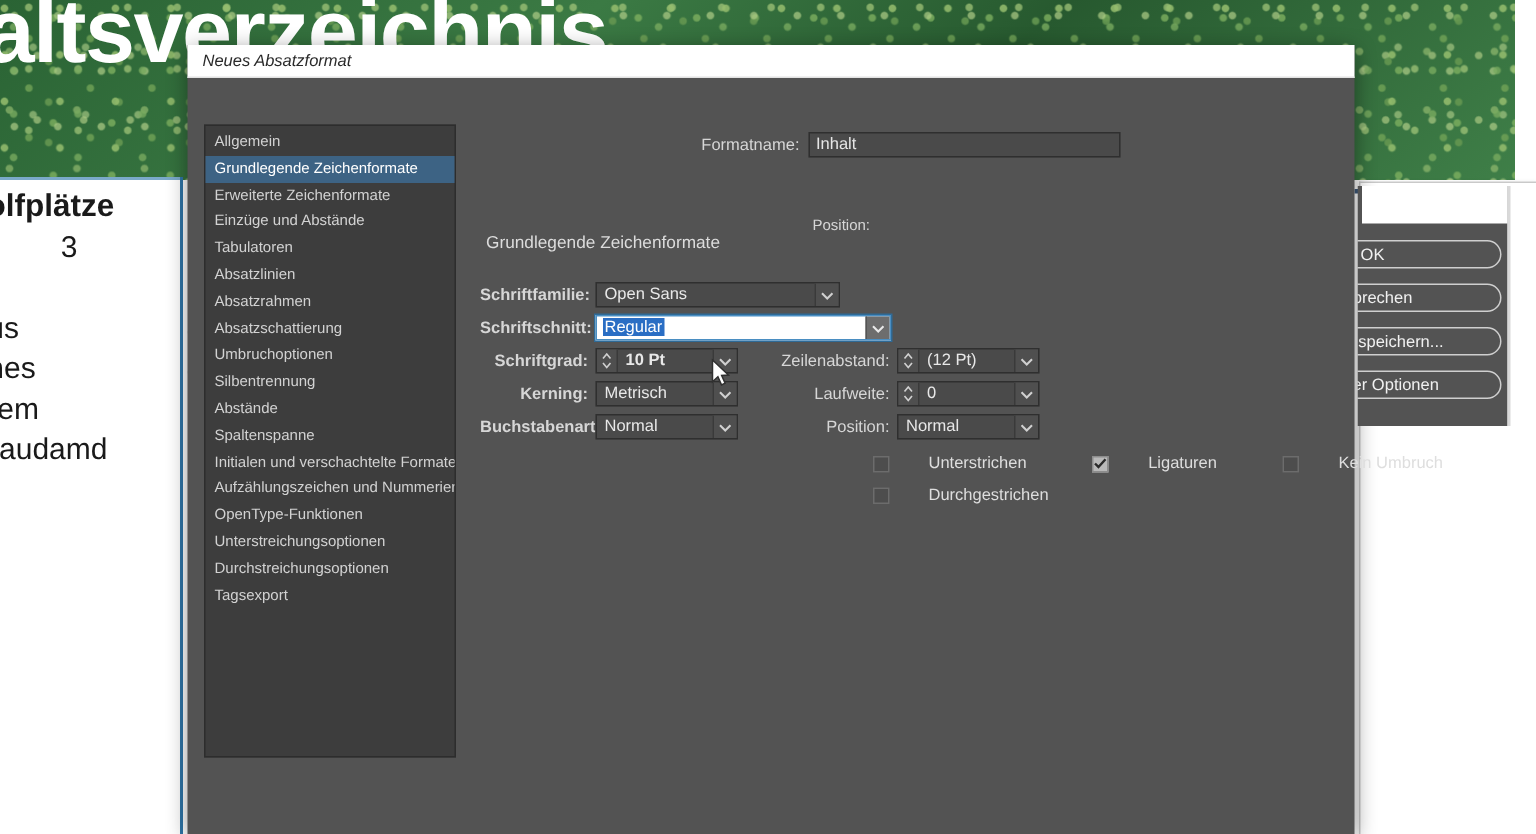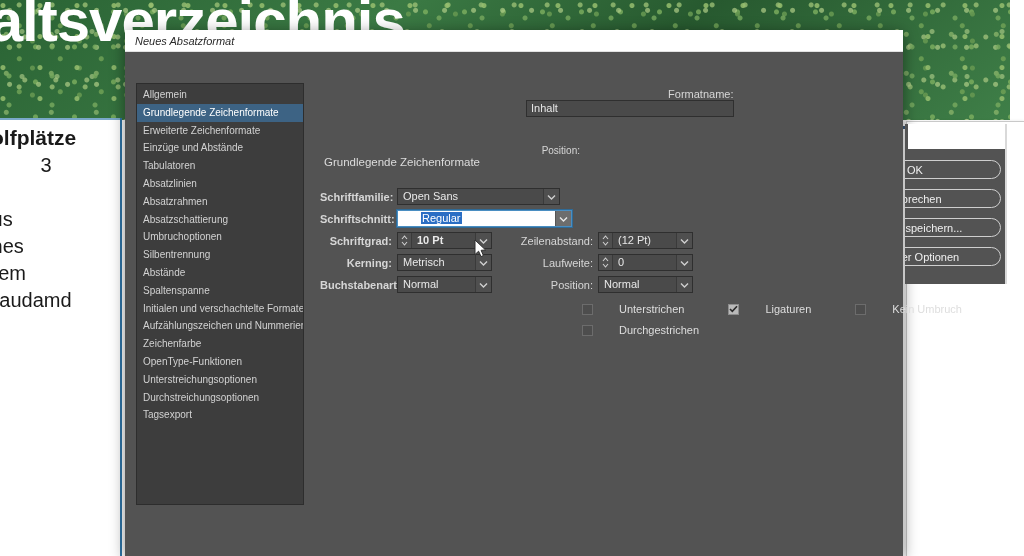--- a/index.html
+++ b/index.html
@@ -173,21 +173,20 @@
     left: 195px; top: 0;
     right: 0; bottom: 0;
   }
 
   .row-formatname {
     position: absolute;
     left: 0; top: 36px;
     width: 620px;
     display: flex;
     align-items: center;
-    flex-direction: column;
   }
   .lbl {
     font-size: 11px;
     color: #d6d6d6;
     text-align: right;
     white-space: nowrap;
   }
   .lbl-formatname { width: 213px; margin-right: 6px; }
   .txt-input {
     height: 17px;
@@ -293,21 +292,21 @@
     height: 15px;
     background: #4f4f4f;
     border-right: 1px solid #3a3a3a;
     display: flex;
     align-items: center;
     justify-content: center;
     flex: 0 0 13px;
   }
 
   .w-family  { width: 163px; }
-  .w-schnitt { width: 175px; padding-left: 19px; }
+  .w-schnitt { width: 197px; }
   .w-grad    { width: 95px; font-weight: bold; }
   .w-zeilen  { width: 95px; }
   .w-kerning { width: 95px; }
   .w-laufw   { width: 95px; }
   .w-buchst  { width: 95px; }
   .w-position{ width: 95px; }
 
   .lbl-w1 { width: 72px; font-weight: bold; }
   .lbl-w2 { width: 82px; }
 
@@ -462,21 +461,20 @@
         <div class="cat-item">Tabulatoren</div>
         <div class="cat-item">Absatzlinien</div>
         <div class="cat-item">Absatzrahmen</div>
         <div class="cat-item">Absatzschattierung</div>
         <div class="cat-item">Umbruchoptionen</div>
         <div class="cat-item">Silbentrennung</div>
         <div class="cat-item">Abstände</div>
         <div class="cat-item">Spaltenspanne</div>
         <div class="cat-item">Initialen und verschachtelte Formate</div>
         <div class="cat-item">Aufzählungszeichen und Nummerierung</div>
-        <div class="cat-item">Zeichenfarbe</div>
         <div class="cat-item">OpenType-Funktionen</div>
         <div class="cat-item">Unterstreichungsoptionen</div>
         <div class="cat-item">Durchstreichungsoptionen</div>
         <div class="cat-item">Tagsexport</div>
       </div>
 
       <div class="content">
 
         <div class="row-formatname">
           <span class="lbl lbl-formatname">Formatname:</span>

